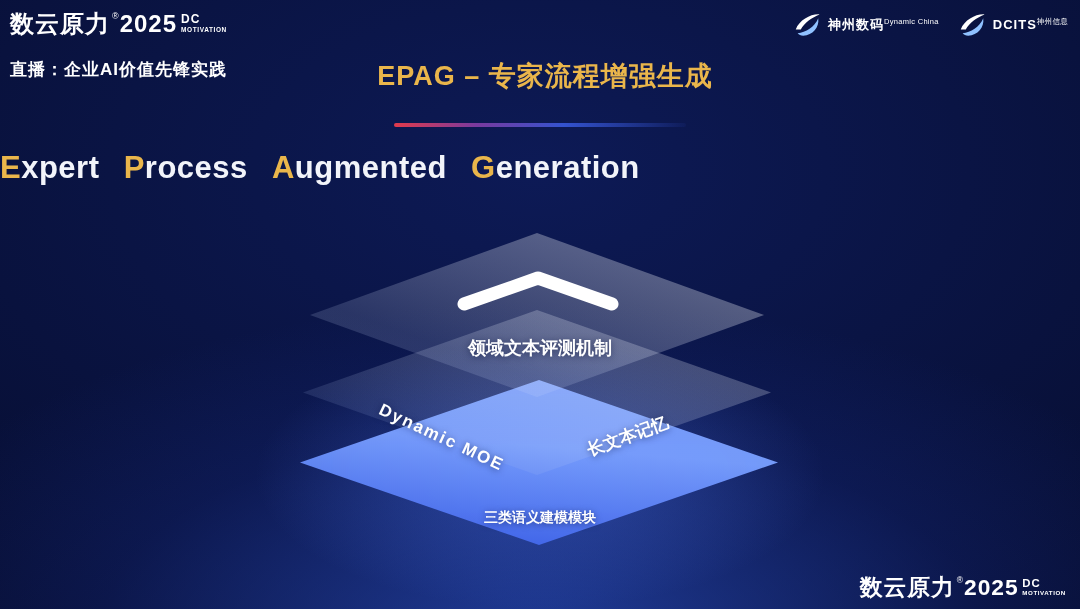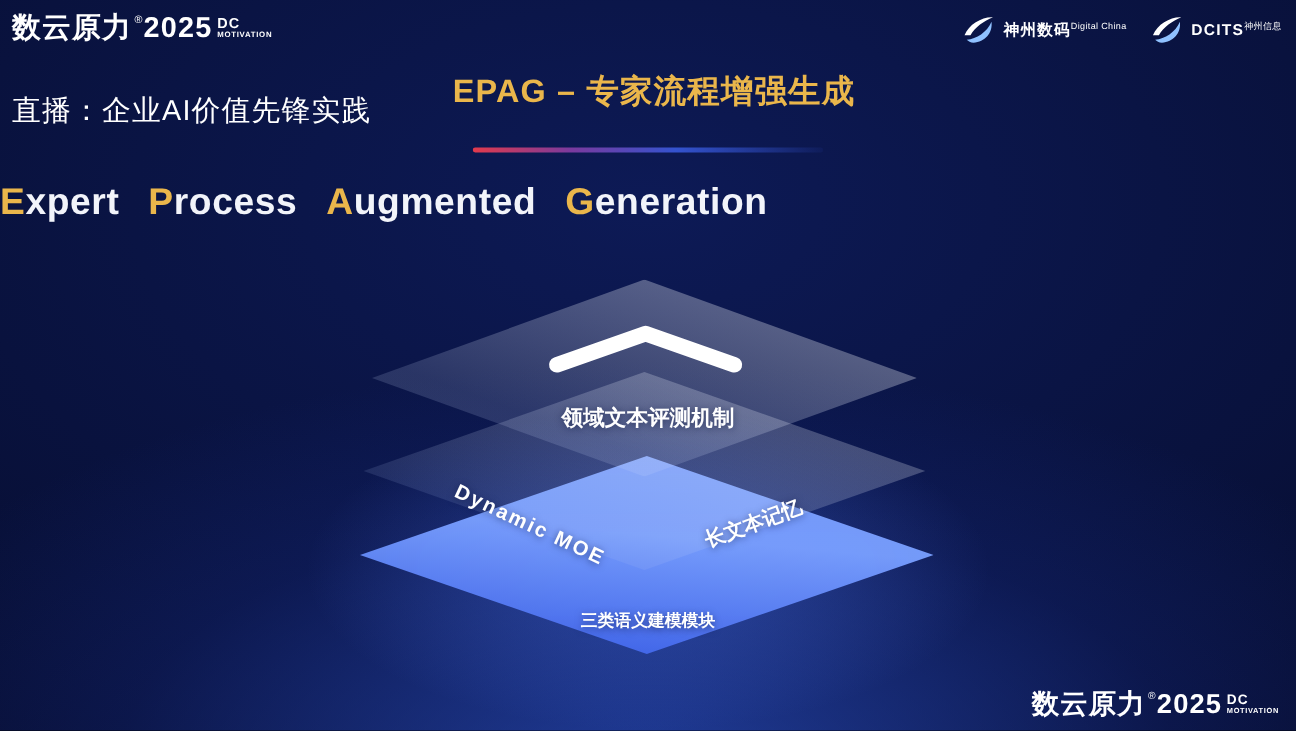--- a/index.html
+++ b/index.html
@@ -16,21 +16,21 @@
   .brand-main{font-size:24px;font-weight:800;letter-spacing:1px;}
   .brand-reg{font-size:9px;margin:0 1px 0 2px;}
   .brand-year{font-size:24px;font-weight:800;letter-spacing:1px;}
   .brand-dc{display:inline-flex;flex-direction:column;margin-left:4px;margin-top:1px;}
   .brand-dc .dc{font-size:12px;font-weight:800;font-style:normal;letter-spacing:1px;}
   .brand-dc .motiv{font-size:6.5px;font-weight:600;font-style:normal;letter-spacing:0.6px;margin-top:2px;}
   .brand.top-left{left:10px;top:12px;}
   .brand.bottom-right{right:14px;bottom:10px;transform:scale(0.95);transform-origin:right bottom;}
 
   
-  .live-label{position:absolute;left:10px;top:76px;font-size:24px;font-weight:400;letter-spacing:1px;}
+  .live-label{position:absolute;left:10px;top:58px;font-size:17px;font-weight:700;letter-spacing:1px;}
 
   
   .partners{position:absolute;right:12px;top:10px;display:flex;gap:18px;align-items:center;}
   .partner{display:flex;align-items:center;gap:6px;}
   .partner-icon{width:30px;height:30px;flex:0 0 auto;}
   .partner-text{display:flex;flex-direction:row;line-height:1.15;}
   .partner-name{font-size:13px;font-weight:800;letter-spacing:1px;}
   .partner-sub{font-size:7.5px;font-weight:400;letter-spacing:0.3px;}
 
   
@@ -108,21 +108,21 @@
   <div class="live-label">直播：企业AI价值先锋实践</div>
 
   <div class="partners">
     <div class="partner">
       <svg class="partner-icon" viewBox="0 0 48 48">
         <path d="M6 31 C 12 16, 30 6, 44 7 C 32 12, 20 20, 14 31 Z" fill="#ffffff"></path>
         <path d="M9 37 C 22 36, 36 27, 42 13 C 44 28, 33 40, 18 41 C 14 41, 11 39, 9 37 Z" fill="#8fc1ff"></path>
       </svg>
       <span class="partner-text">
         <span class="partner-name">神州数码</span>
-        <span class="partner-sub">Digital China</span>
+        <span class="partner-sub">Dynamic China</span>
       </span>
     </div>
     <div class="partner">
       <svg class="partner-icon" viewBox="0 0 48 48">
         <path d="M6 31 C 12 16, 30 6, 44 7 C 32 12, 20 20, 14 31 Z" fill="#ffffff"></path>
         <path d="M9 37 C 22 36, 36 27, 42 13 C 44 28, 33 40, 18 41 C 14 41, 11 39, 9 37 Z" fill="#8fc1ff"></path>
       </svg>
       <span class="partner-text">
         <span class="partner-name">DCITS</span>
         <span class="partner-sub">神州信息</span>

